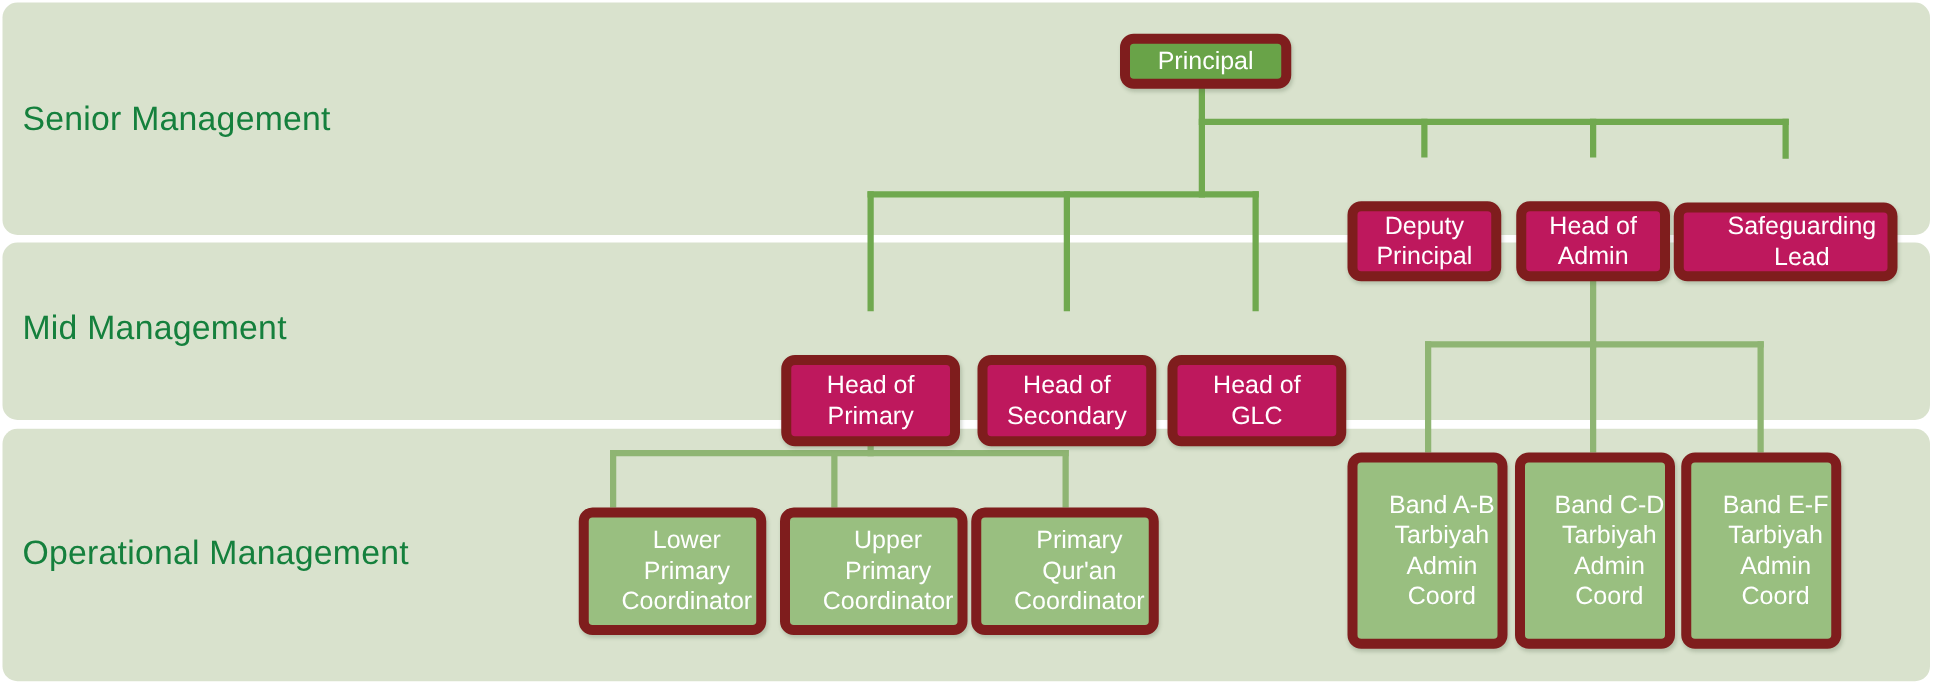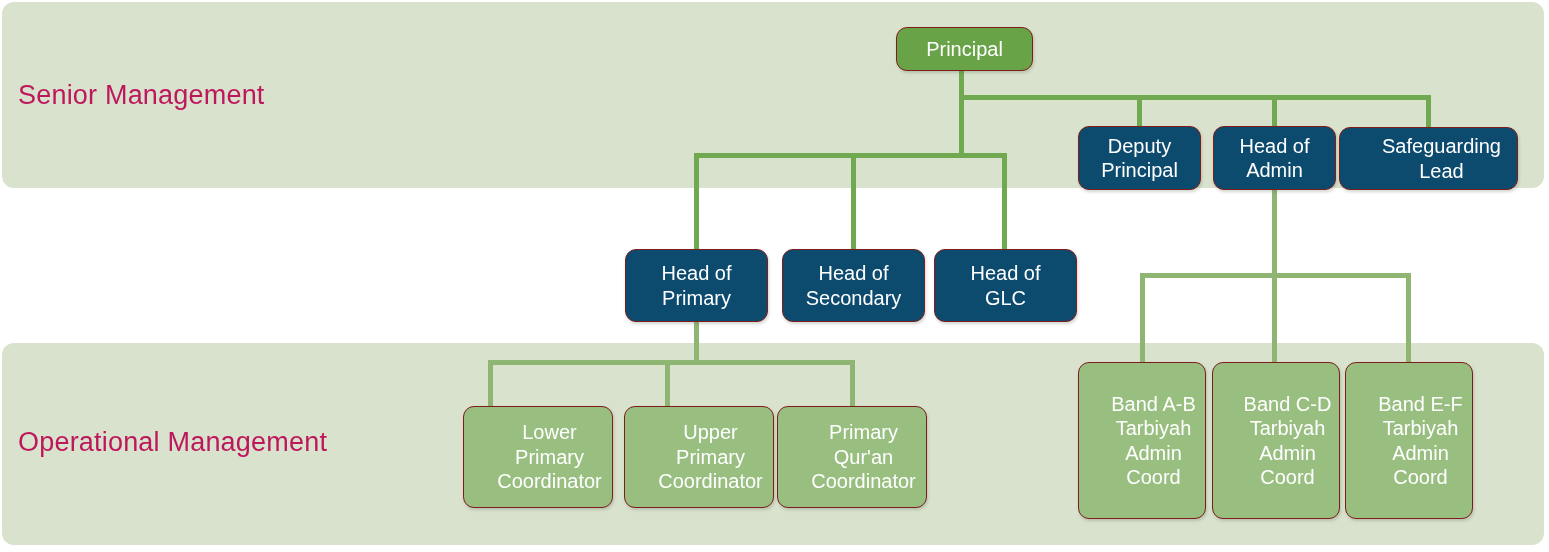--- a/index.html
+++ b/index.html
@@ -21,21 +21,21 @@
     border-radius: 12px;
   }
   .band1 { top: 2px;   height: 186px; }
   .band2 { top: 194px; height: 142px; }
   .band3 { top: 343px; height: 202px; }
 
   .band-label {
     position: absolute;
     left: 16px;
     font-size: 27px;
-    color: #be185d;
+    color: #15803d;
     letter-spacing: 0.2px;
     white-space: nowrap;
   }
   .band1 .band-label { top: 78px; }
   .band2 .band-label { top: 53px; }
   .band3 .band-label { top: 84px; }
 
   
   .conn { position: absolute; }
   .cu { background: #70a94f; }   
@@ -60,34 +60,34 @@
   .c-admin-stem       { left: 1272px; top: 190px; width: 5px;   height: 88px; }
   .c-band-bus         { left: 1140px; top: 273px; width: 271px; height: 5px;  }
   .c-drop-band-ab     { left: 1140px; top: 273px; width: 5px;   height: 89px; }
   .c-drop-band-cd     { left: 1272px; top: 273px; width: 5px;   height: 89px; }
   .c-drop-band-ef     { left: 1406px; top: 273px; width: 5px;   height: 89px; }
 
   
   .node {
     position: absolute;
     box-sizing: border-box;
-    border: 1px solid #7f1d1d;
+    border: 8px solid #7f1d1d;
     border-radius: 11px;
     color: #ffffff;
     display: flex;
     align-items: center;
     justify-content: center;
     text-align: center;
     white-space: pre-line;
     font-size: 20px;
     line-height: 1.22;
     box-shadow: 1px 2px 3px rgba(80, 100, 70, 0.25);
   }
   .lvl1 { background: #69a348; }
-  .lvl2 { background: #0c4a6e; }
+  .lvl2 { background: #be185d; margin-top: 35px; }
   .lvl3 { background: #99bf80; padding-left: 23px; }
 
   .n-principal    { left: 896px;  top: 27px;  width: 137px; height: 44px;  }
   .n-deputy       { left: 1078px; top: 126px; width: 123px; height: 64px;  }
   .n-admin        { left: 1213px; top: 126px; width: 123px; height: 64px;  }
   .n-safeguarding { left: 1339px; top: 127px; width: 179px; height: 63px; padding-left: 26px;  }
   .n-primary      { left: 625px;  top: 249px; width: 143px; height: 73px;  }
   .n-secondary    { left: 782px;  top: 249px; width: 143px; height: 73px;  }
   .n-glc          { left: 934px;  top: 249px; width: 143px; height: 73px;  }
   .n-lower        { left: 415px;  top: 406px; width: 150px; height: 102px; margin-left: 48px; }
@@ -97,20 +97,23 @@
   .n-band-cd      { left: 1212px; top: 362px; width: 128px; height: 157px; }
   .n-band-ef      { left: 1345px; top: 362px; width: 128px; height: 157px; }
 </style>
 </head>
 <body>
 
 <div class="canvas">
 
   <div class="band band1">
     <div class="band-label">Senior Management</div>
+  </div>
+  <div class="band band2">
+    <div class="band-label">Mid Management</div>
   </div>
   <div class="band band3">
     <div class="band-label">Operational Management</div>
   </div>
 
   <div class="conn cu c-principal-stem"></div>
   <div class="conn cu c-senior-bus"></div>
   <div class="conn cu c-drop-deputy"></div>
   <div class="conn cu c-drop-admin"></div>
   <div class="conn cu c-drop-safeguard"></div>

